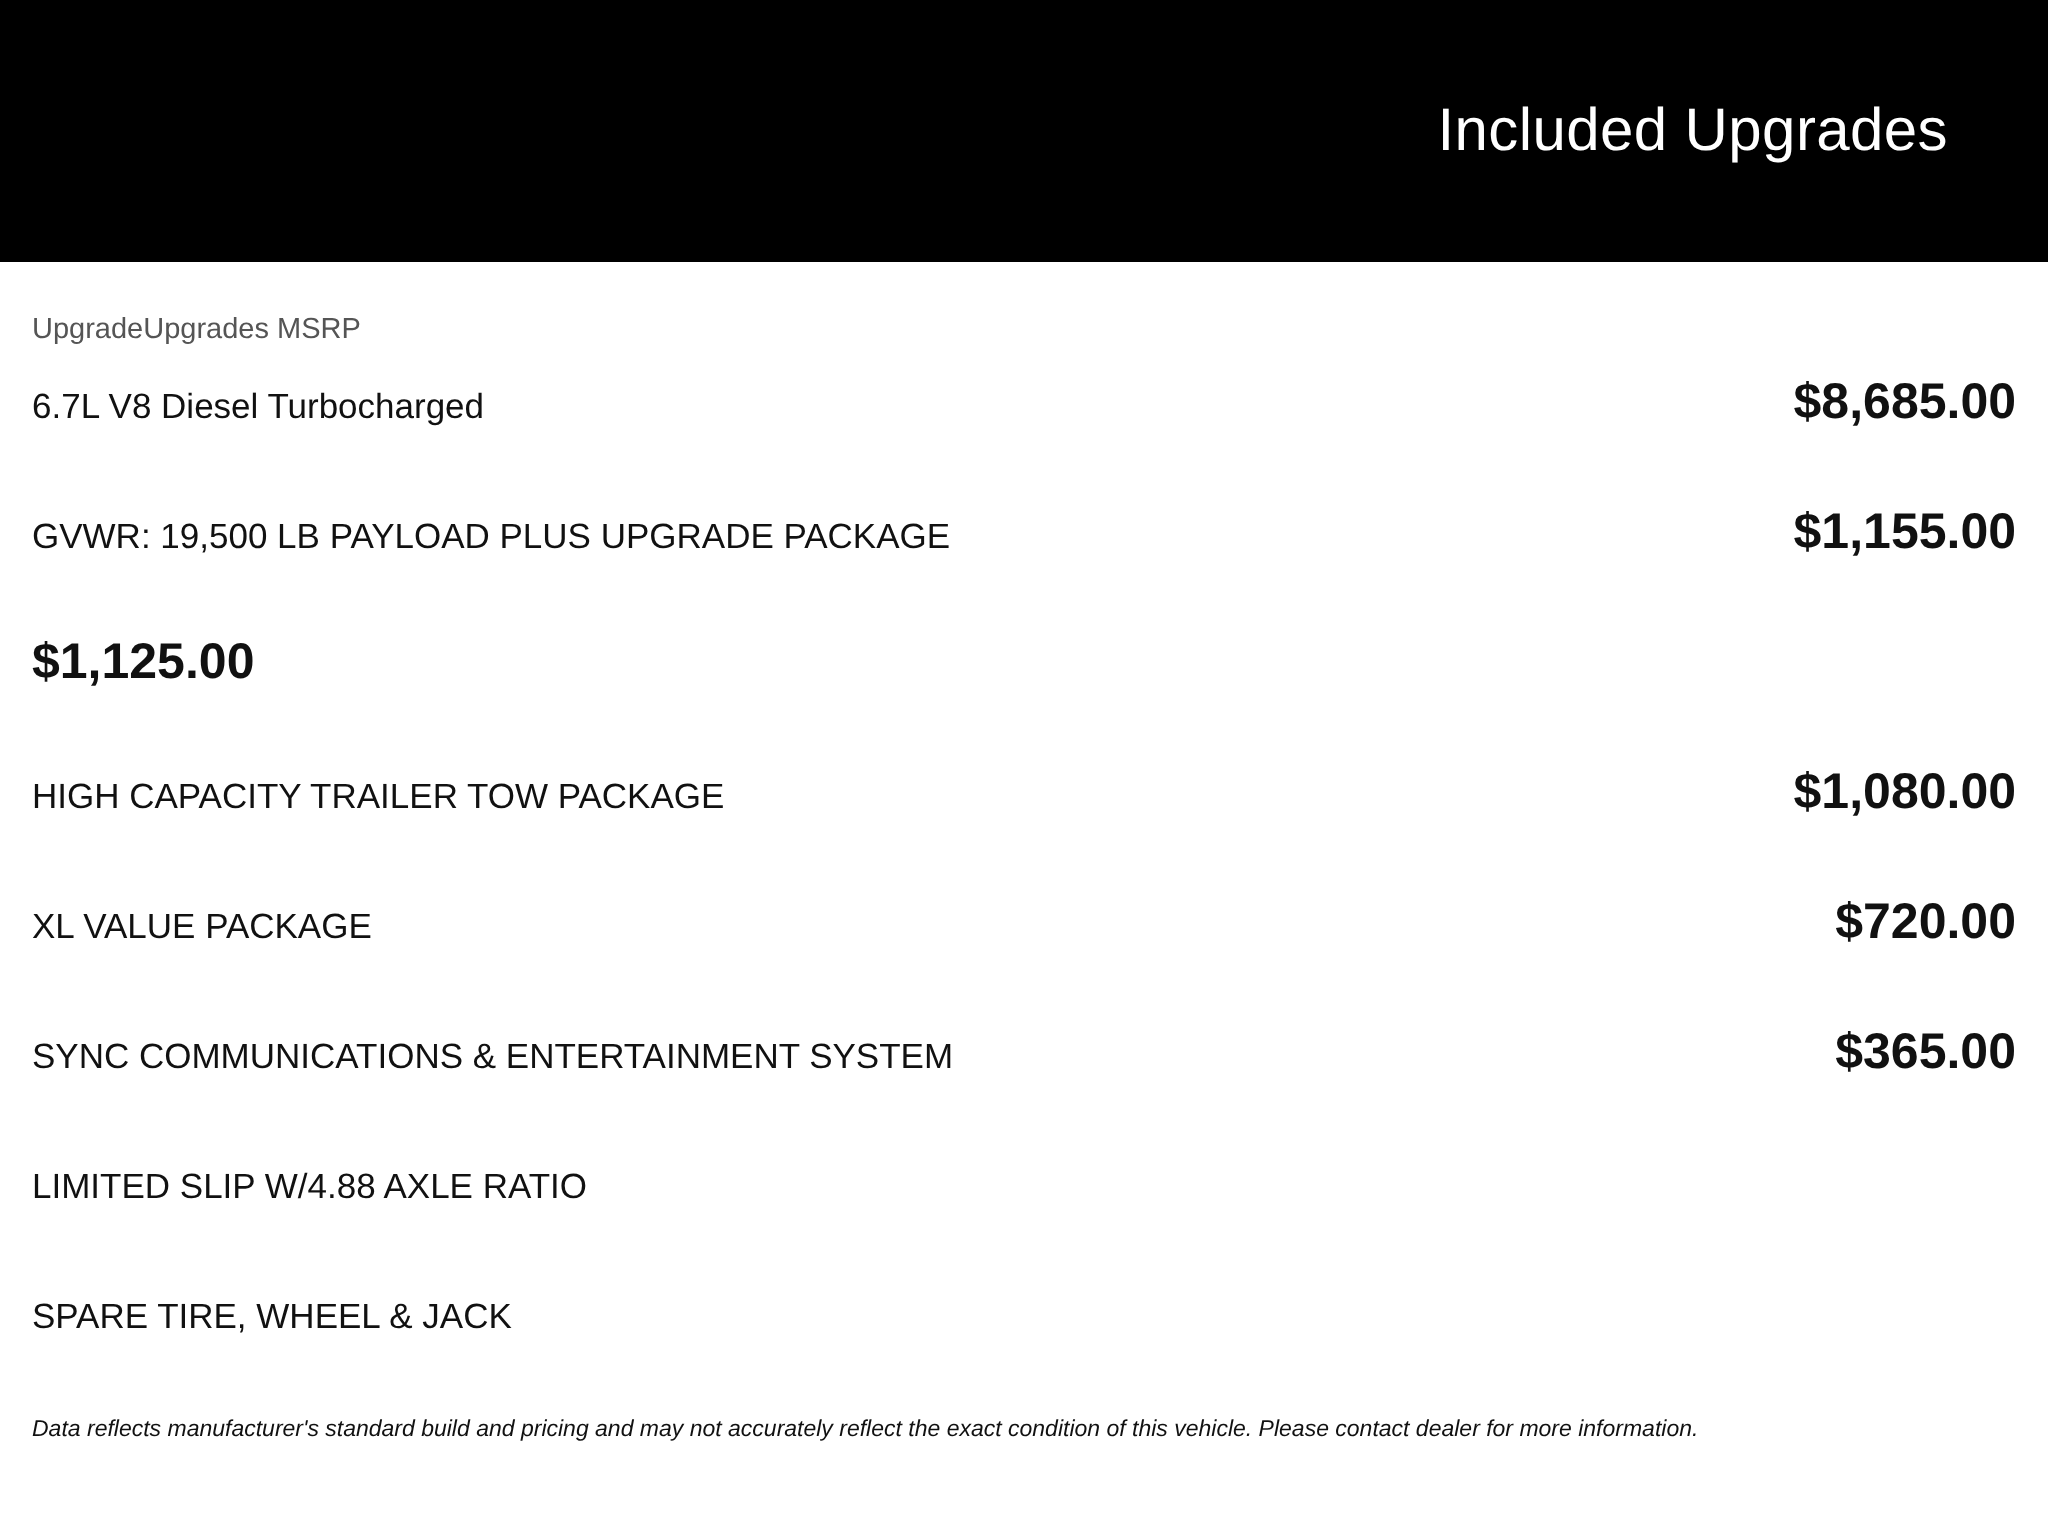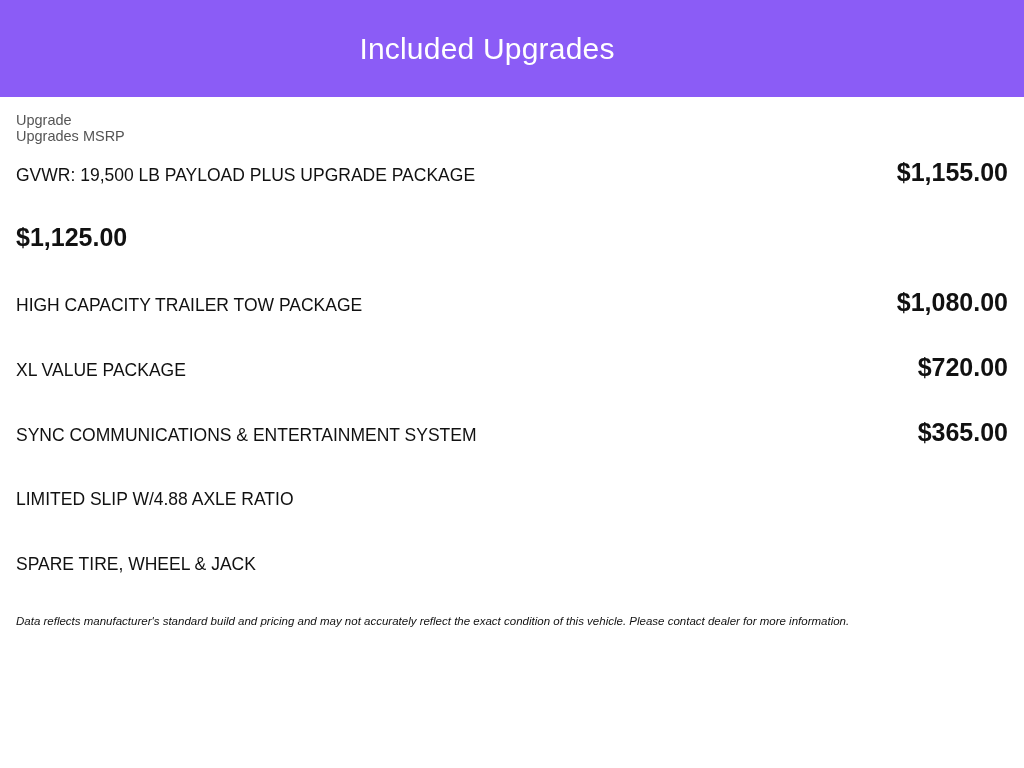--- a/index.html
+++ b/index.html
@@ -15,48 +15,47 @@
     overflow: hidden;
   }
   .page {
     position: relative;
     width: 1024px;
     height: 768px;
     background: #ffffff;
   }
   
   .header {
-    height: 97px;
-    background: #8b5cf6;
+    height: 131px;
+    background: #000000;
     display: flex;
     align-items: center;
-    justify-content: center;
+    justify-content: flex-end;
     box-sizing: border-box;
     padding-right: 50px;
   }
   .header-title {
     color: #ffffff;
     font-size: 30px;
     font-weight: 400;
     letter-spacing: 0.2px;
     line-height: 1;
   }
   
   .table {
     box-sizing: border-box;
     padding: 0 16px;
     margin-top: 0;
   }
   .col-head {
     display: flex;
     justify-content: flex-start;
     align-items: baseline;
-    padding-top: 15px;
+    padding-top: 26px;
     padding-bottom: 0;
-    flex-direction: column;
   }
   .col-head span {
     color: #555555;
     font-size: 14.5px;
     font-weight: 400;
   }
   .row {
     display: flex;
     justify-content: space-between;
     align-items: baseline;
@@ -97,20 +96,24 @@
   <div class="header">
     <div class="header-title">Included Upgrades</div>
   </div>
 
   <div class="table">
     <div class="col-head">
       <span>Upgrade</span>
       <span>Upgrades MSRP</span>
     </div>
 
+    <div class="row">
+      <div class="row-label">6.7L V8 Diesel Turbocharged</div>
+      <div class="row-price">$8,685.00</div>
+    </div>
 
     <div class="row">
       <div class="row-label">GVWR: 19,500 LB PAYLOAD PLUS UPGRADE PACKAGE</div>
       <div class="row-price">$1,155.00</div>
     </div>
 
     <div class="row">
       <div class="row-price">$1,125.00</div>
     </div>
 

